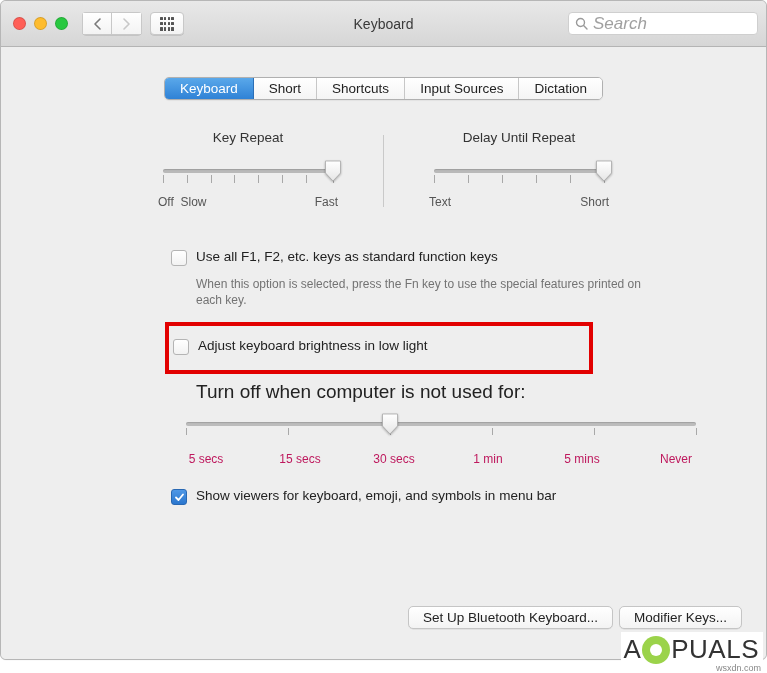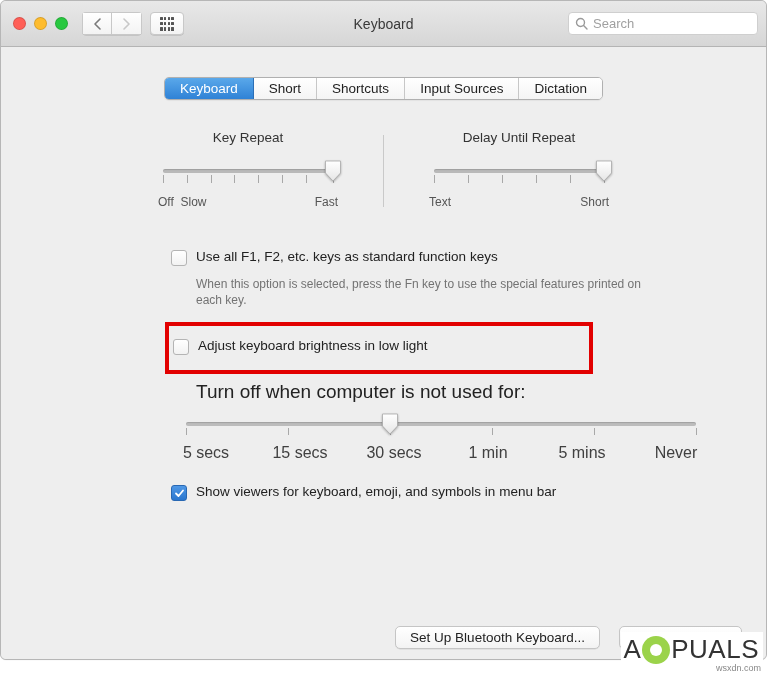--- a/index.html
+++ b/index.html
@@ -112,22 +112,23 @@
       border: 1px solid #cfcfcf;
       border-radius: 4px;
       display: flex;
       align-items: center;
       padding: 0 6px;
       color: #a0a0a0;
       gap: 5px;
     }
     .search-icon-svg { flex: none; }
     .search-text {
-      font-size: 13px;
+      font-size: 17px;
       line-height: 1;
+      font-style: italic;
     }
     
     .content {
       flex: 1;
       background: #eeeeee;
       display: flex;
       flex-direction: column;
       align-items: center;
       padding-top: 30px;
     }
@@ -287,31 +288,31 @@
     .wide-slider-line{
        position:absolute;left:0;right:0;top:4px;height:4px;
        background:#bcbcbc;border-radius:2px;
        box-shadow: inset 0 1px 1px rgba(0,0,0,0.15);
     }
     .wide-tick{
        position:absolute;top:10px;width:1px;height:7px;background:#a8a8a8;
     }
     .wide-labels{
       display:flex;justify-content:space-between;
-      font-size:16px;color:#404040;margin-top:2px;
+      font-size:12px;color:#be185d;margin-top:10px;
       width: 540px;
       margin-left: -15px;
     }
     .wide-labels span{ width: 70px; text-align:center;}
     .bottom-buttons{
       position:absolute;
       right: 25px;
-      bottom: 24px;
+      bottom: 44px;
       display:flex;
-      gap: 19px;
+      gap: 6px;
     }
     .mac-btn{
       height: 23px;
       padding: 0 14px;
       border: 1px solid #c5c5c5;
       border-radius: 5px;
       background: linear-gradient(#ffffff,#f3f3f3);
       font-size: 13.5px;
       color:#222;
       display:flex;align-items:center;

